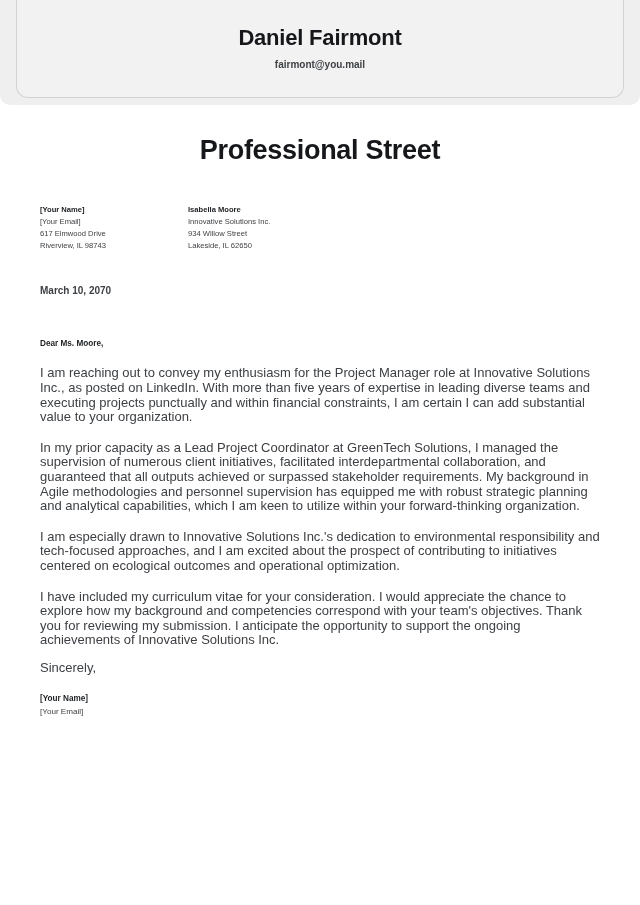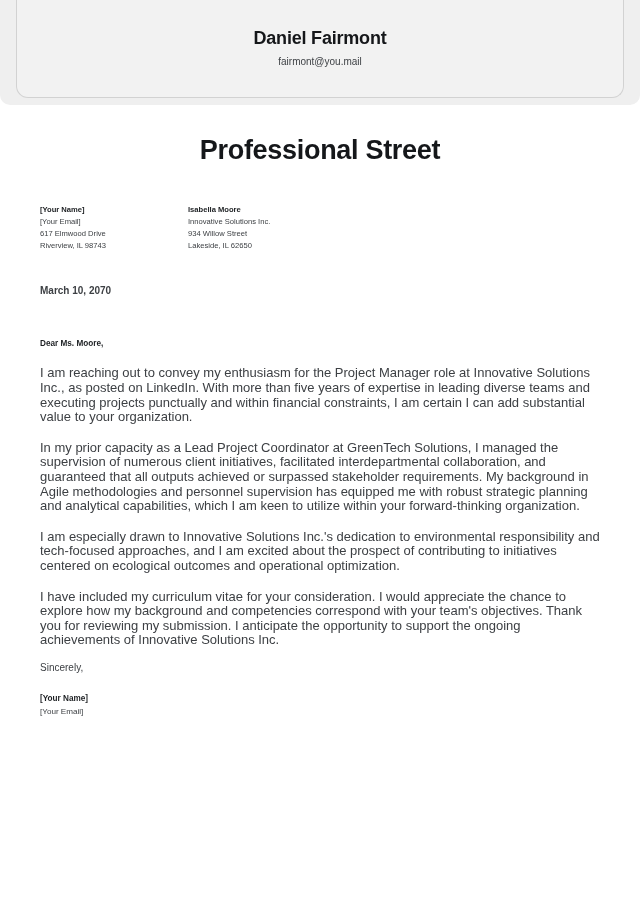--- a/index.html
+++ b/index.html
@@ -39,30 +39,30 @@
     border-top: none;
     border-bottom-left-radius: 12px;
     border-bottom-right-radius: 12px;
     box-sizing: border-box;
     display: flex;
     flex-direction: column;
     align-items: center;
     justify-content: center;
   }
   .header-name {
-    font-size: 18px;
+    font-size: 22px;
     font-weight: bold;
     color: #15171a;
     letter-spacing: -0.2px;
     line-height: 1.2;
     margin: 0 0 7px 0;
   }
   .header-email {
     font-size: 10px;
-    font-weight: normal;
+    font-weight: bold;
     color: #3f4246;
     line-height: 1.2;
     margin: 0;
   }
 
   
   .doc-title {
     position: absolute;
     left: 0;
     top: 134px;
@@ -126,21 +126,21 @@
   .para {
     margin-top: 16px;
     font-size: 13px;
     line-height: 14.6px;
     color: #3d4044;
     text-align: left;
   }
 
   .closing {
     margin-top: 4px;
-    font-size: 10px;
+    font-size: 13px;
     line-height: 14.6px;
     color: #3d4044;
   }
 
   .signature {
     margin-top: 16px;
   }
   .sig-name {
     font-size: 8.2px;
     font-weight: bold;

